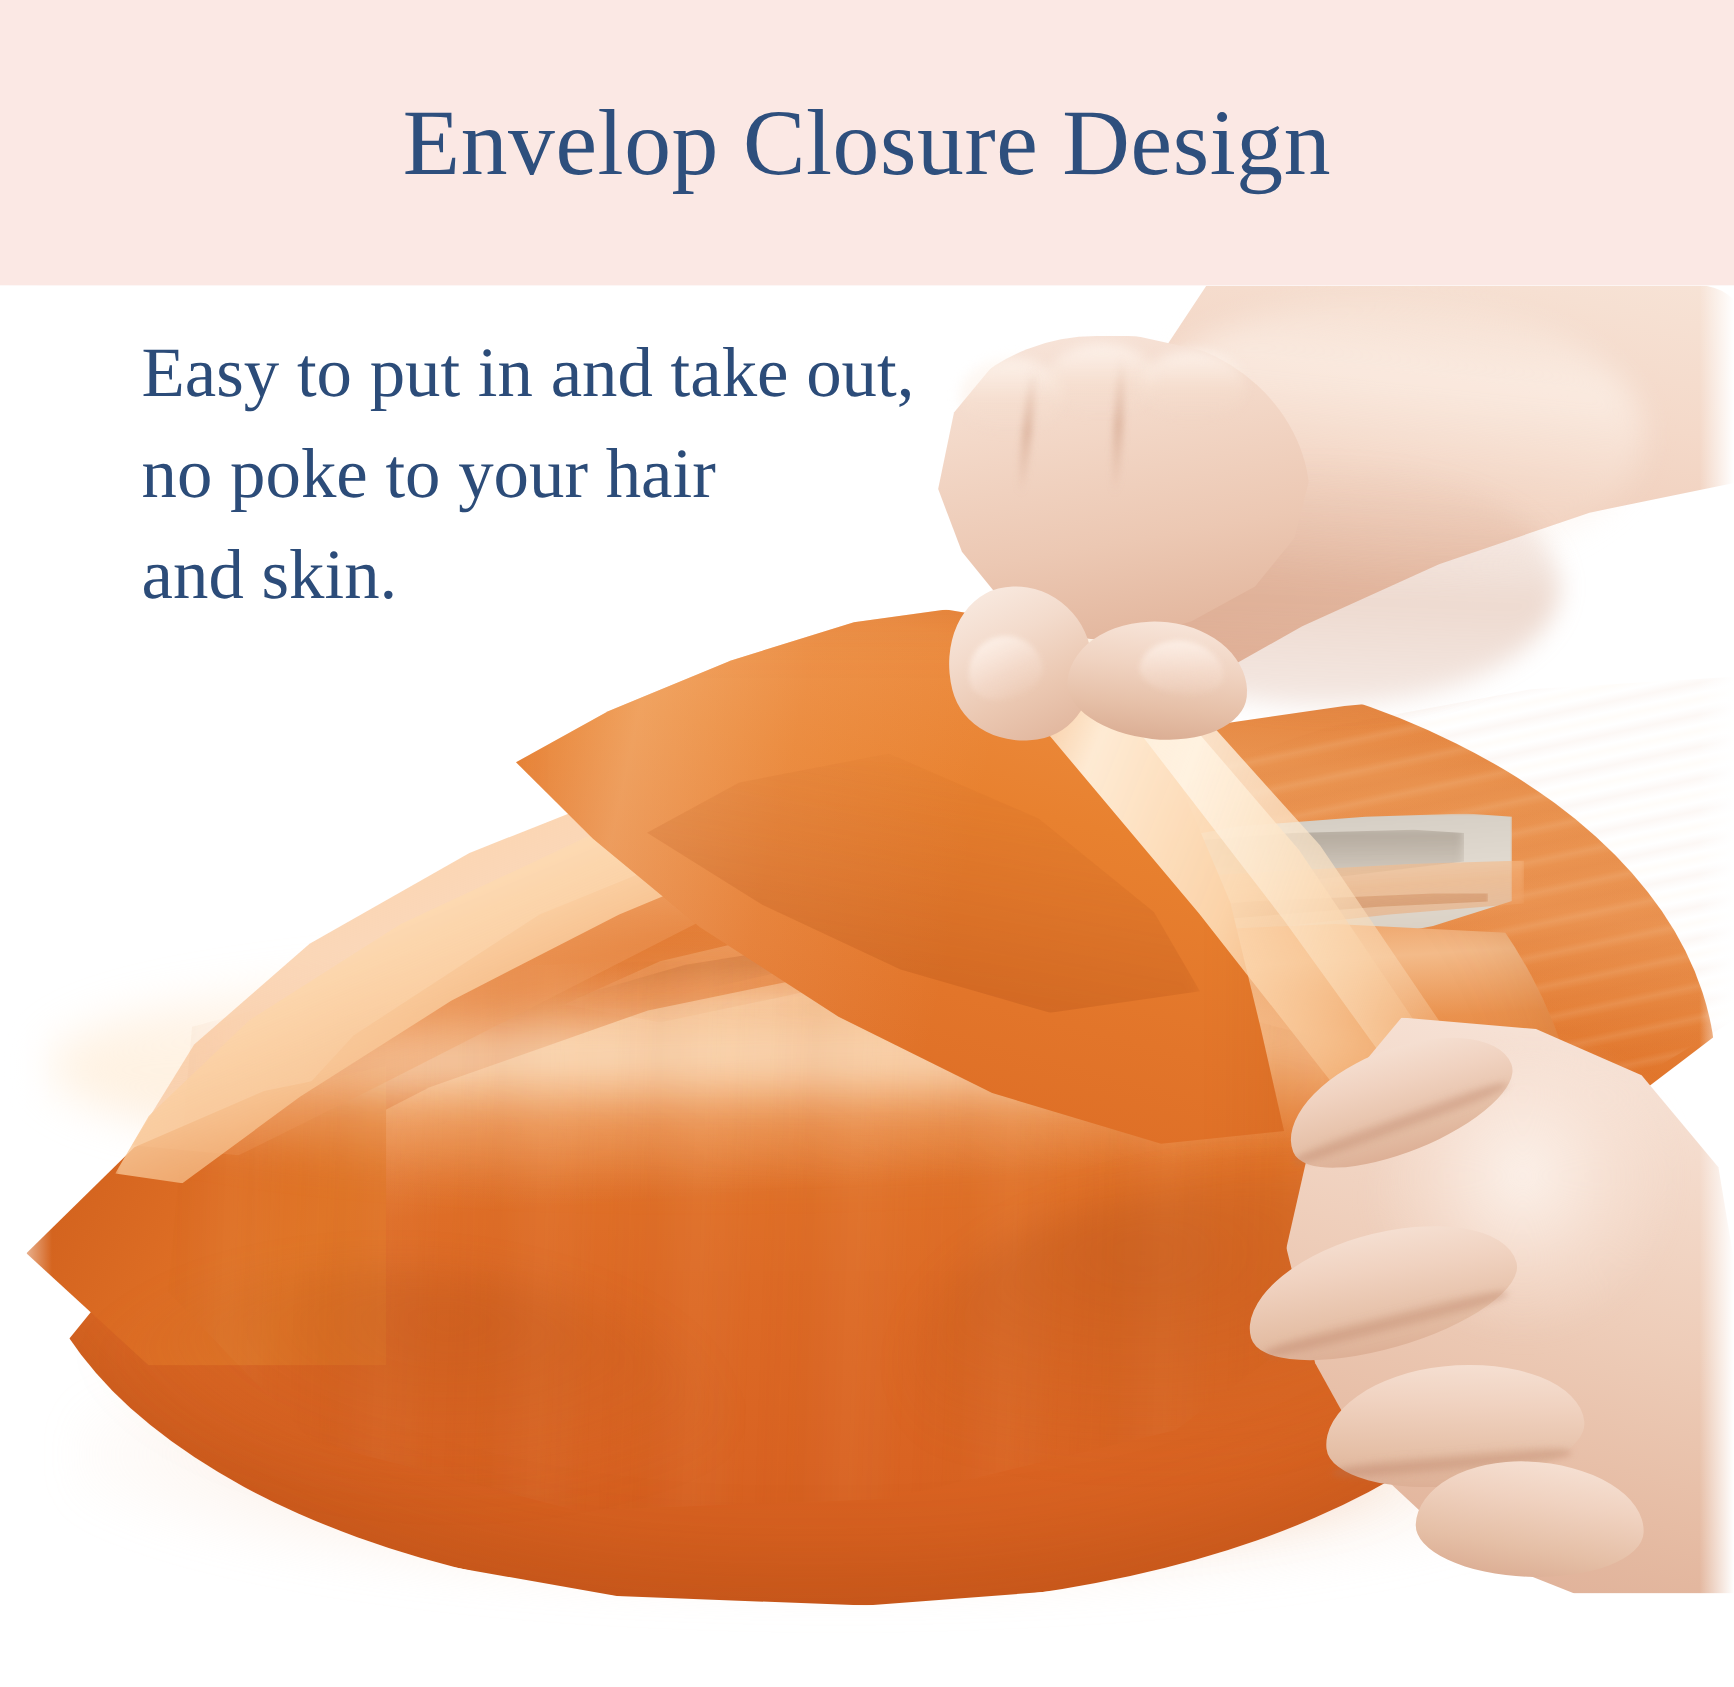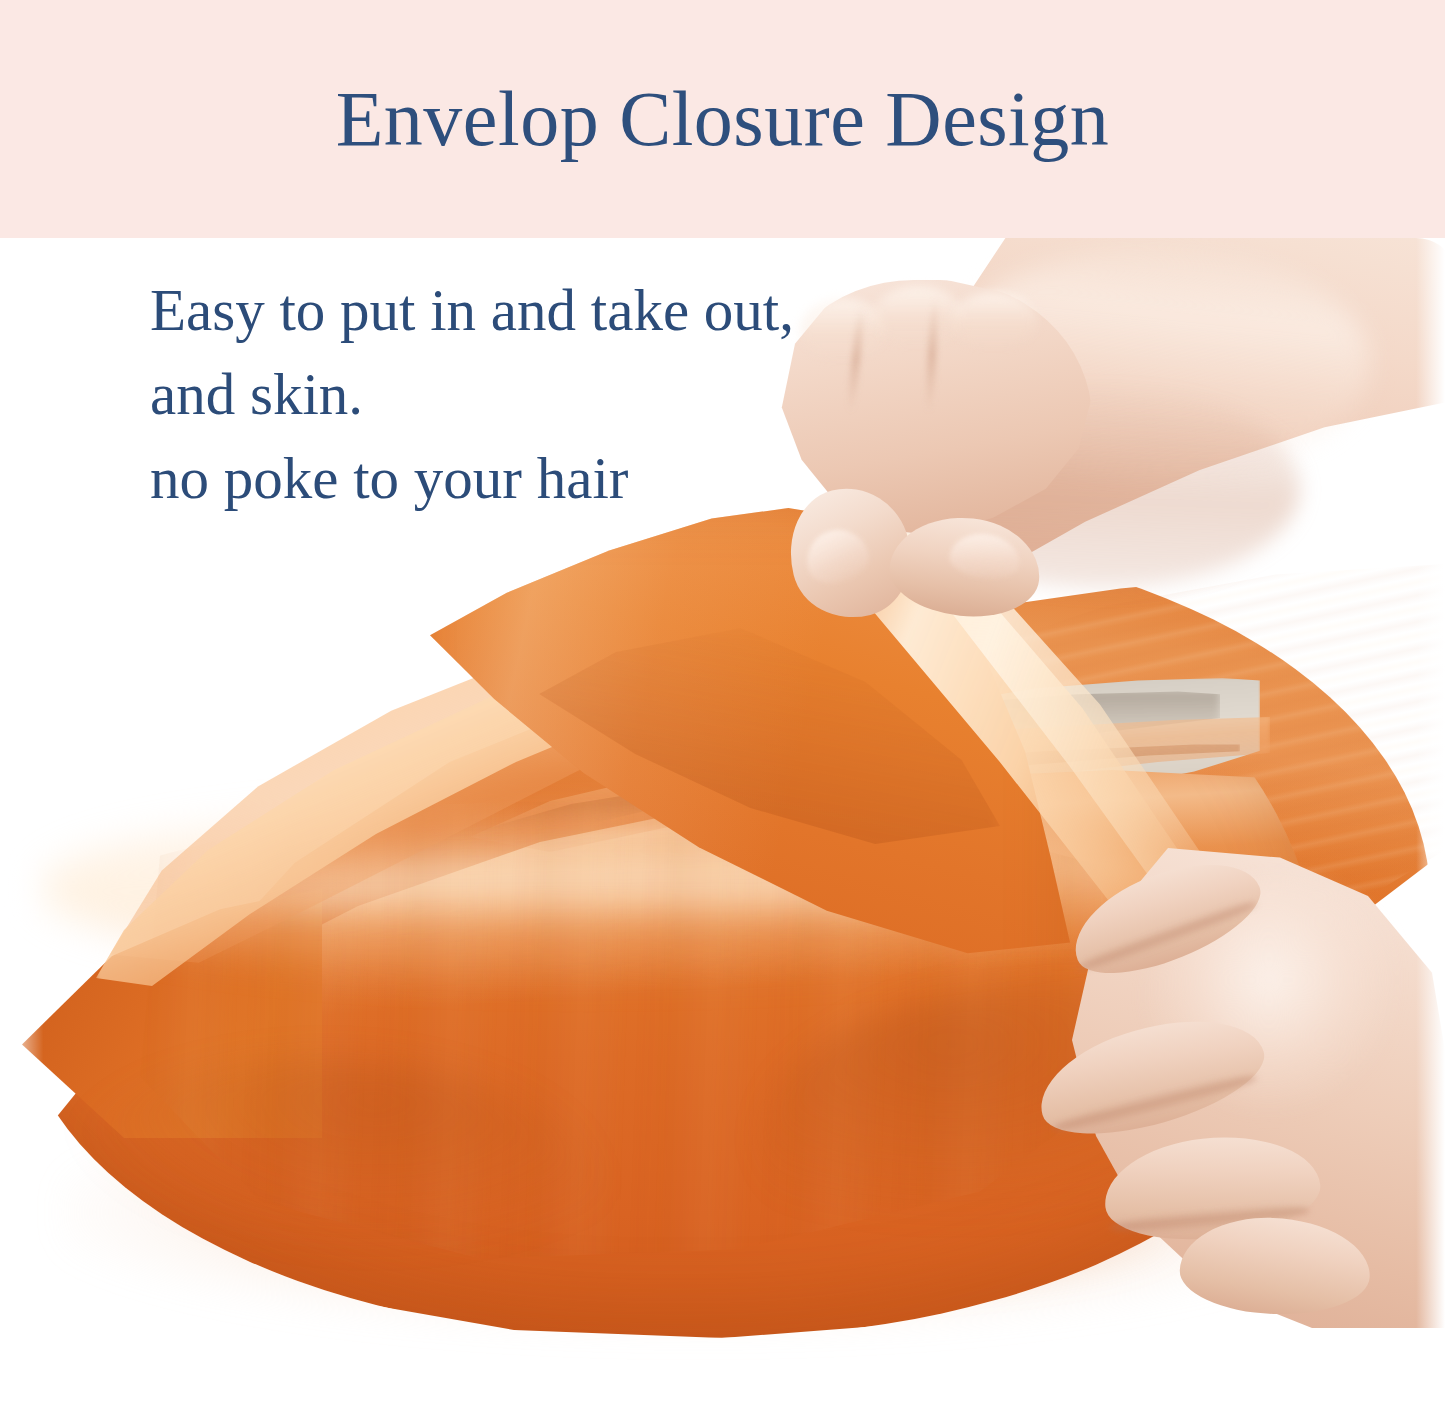--- a/index.html
+++ b/index.html
@@ -42,21 +42,21 @@
     position: absolute;
     left: 118px;
     top: 268px;
     width: 820px;
     font-size: 59px;
     line-height: 84px;
     color: #2c4c79;
     z-index: 40;
     pointer-events: none;
   }
-  .body-copy .line { display: block; white-space: nowrap; margin-left: 32px; }
+  .body-copy .line { display: block; white-space: nowrap; }
 
   
   .photo {
     position: absolute;
     left: 0; top: 238px;
     width: 1445px;
     height: 1168px;
     overflow: hidden;
     background: #ffffff;
   }
@@ -577,17 +577,17 @@
     <div class="digit" style="left:1104px; top:900px; width:216px; height:100px; transform:rotate(-6deg);"></div>
     <div class="digit-shade" style="left:1110px; top:972px; width:200px; height:18px; transform:rotate(-5deg);"></div>
 
     <div class="digit" style="left:1180px; top:980px; width:190px; height:96px; transform:rotate(2deg);"></div>
 
     <div class="photo-vignette"></div>
   </div>
 
   <div class="body-copy">
     <span class="line">Easy to put in and take out,</span>
+    <span class="line">no poke to your hair</span>
     <span class="line">and skin.</span>
-    <span class="line">no poke to your hair</span>
   </div>
 
 </div>
 
 </body></html>

